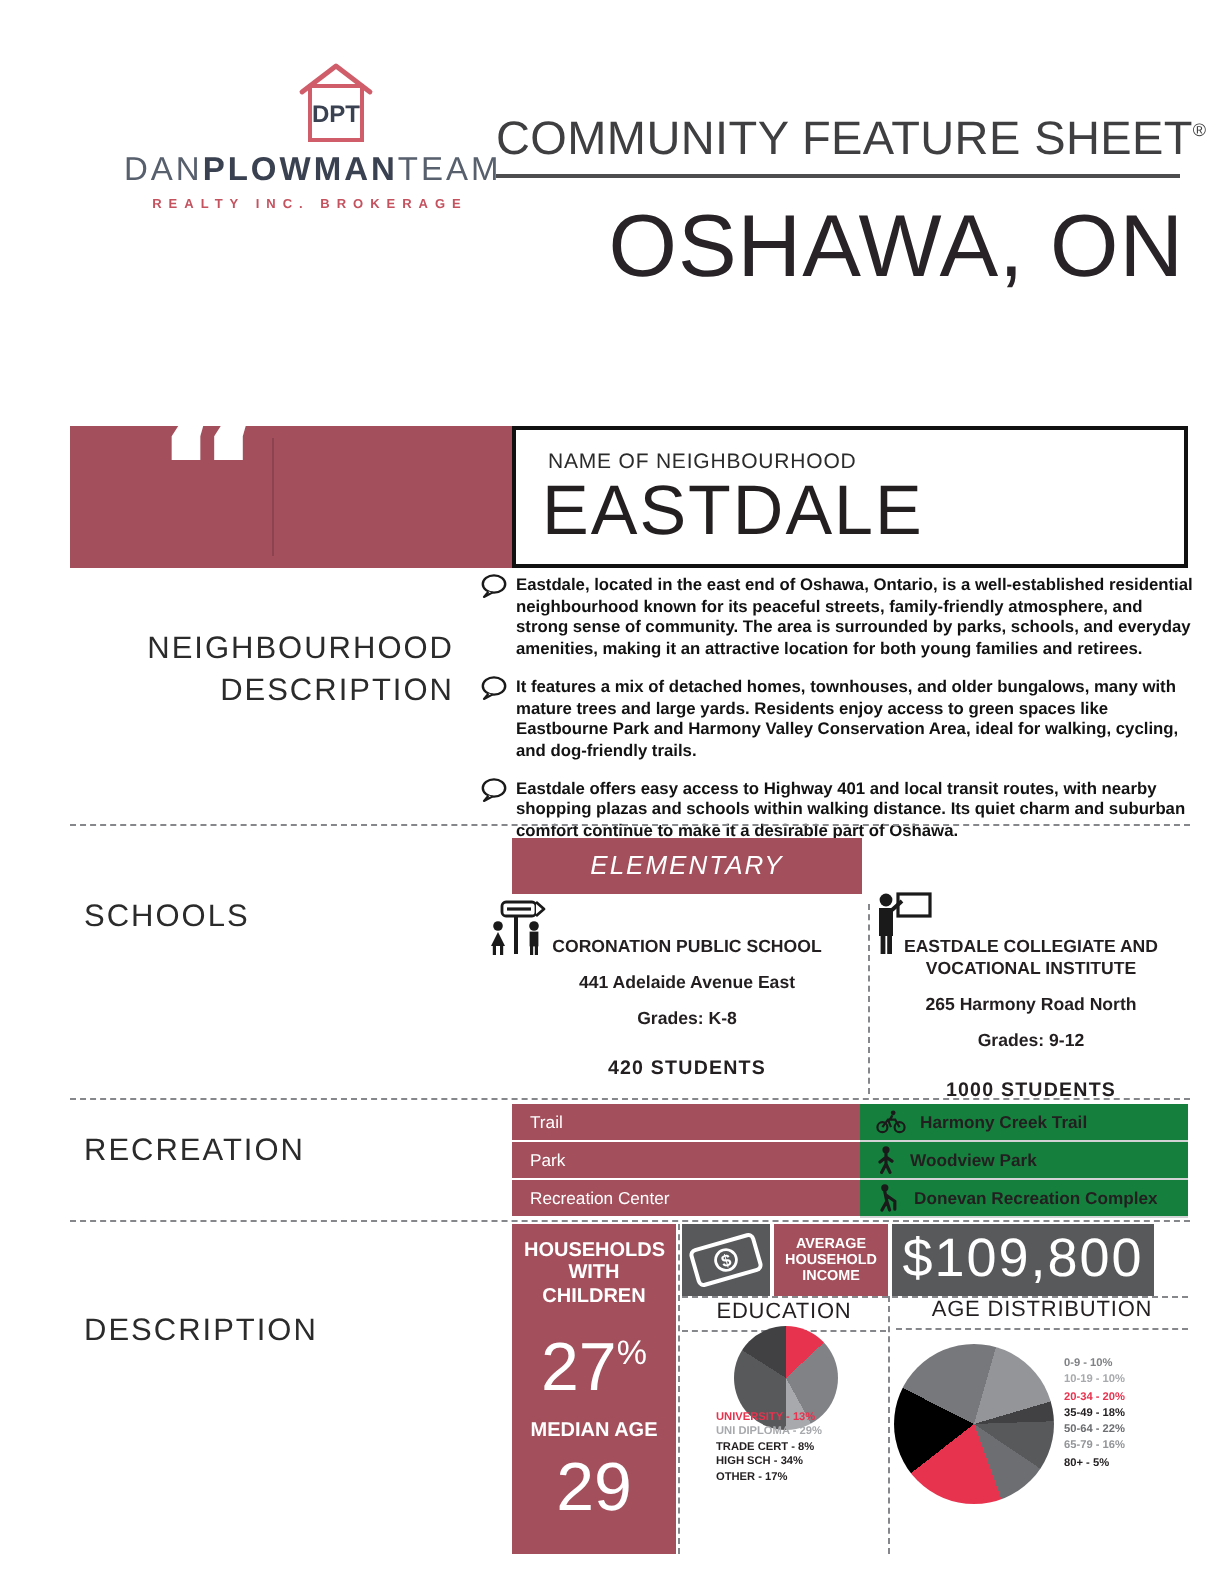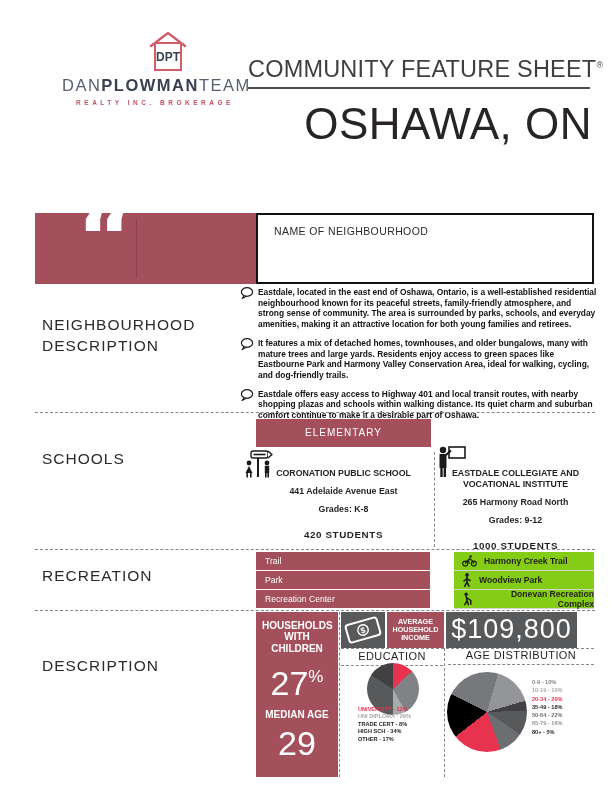--- a/index.html
+++ b/index.html
@@ -31,32 +31,32 @@
   
   .desc-wrap { left:240px; top:287px; width:357px; }
   .desc-p { position:relative; padding-left:18px; margin-bottom:8px; font-size:8.4px; font-weight:bold; line-height:10.7px; color:#121212; }
   .bubble { position:absolute; left:0; top:0; }
 
   
   .dash-h { border-top:1px dashed #85878a; height:0; }
   .dash-v { border-left:1px dashed #85878a; width:0; }
 
   
-  .school-head { height:28px; background:#a34f5c; color:#fff; font-size:10px; letter-spacing:1px; text-align:center; line-height:28px; }
+  .school-head { height:28px; background:#a34f5c; color:#fff; font-size:13px; letter-spacing:1px; text-align:center; line-height:28px;font-style:italic; }
   .school-col { text-align:center; color:#231f20; }
   .school-name { font-size:8.8px; font-weight:bold; line-height:11px; text-transform:uppercase; }
   .school-addr { font-size:8.8px; font-weight:bold; margin-top:7px; }
   .school-grades { font-size:8.8px; font-weight:bold; margin-top:8px; }
   .school-students { font-size:9.8px; font-weight:bold; letter-spacing:0.6px; margin-top:15px; }
 
   
   .rec-table { left:256px; top:552px; width:338px; }
-  .rec-row { display:flex; height:19px;gap:24px; }
+  .rec-row { display:flex; height:19px; }
   .rec-type { width:174px; background:#a34f5c; color:#fff; font-size:8.6px; line-height:18px; padding-left:9px; border-bottom:1.5px solid #fff; }
-  .rec-val { flex:1; display:flex; align-items:center; padding-left:8px; font-size:8.6px; font-weight:bold; color:#231f20; border-bottom:1px solid #d1d3d4; background:#84cc16;text-align:right; }
+  .rec-val { flex:1; display:flex; align-items:center; padding-left:8px; font-size:8.6px; font-weight:bold; color:#231f20; border-bottom:1px solid #d1d3d4; background:#15803d;text-align:right; }
   .rec-val svg { margin-right:7px; }
 
   
   .demo-red { left:256px; top:612px; width:82px; height:165px; background:#a34f5c; color:#fff; text-align:center; }
   .demo-red .hdr { margin:8px auto 0; width:70px; font-size:10px; font-weight:bold; line-height:11.3px; }
   .demo-red .bignum { font-size:34px; line-height:38px; margin-top:4px; }
   .demo-red .pct { font-size:17px; vertical-align:13px; }
   .demo-red .sub { font-size:10px; font-weight:bold; margin-top:7px; }
   .money-box { left:341px; top:612px; width:44px; height:36px; background:#58595b; display:flex; align-items:center; justify-content:center; }
   .income-label-box { left:387px; top:612px; width:57px; height:36px; background:#a34f5c; display:flex; align-items:center; justify-content:center; }
@@ -89,23 +89,24 @@
     <div>OSHAWA, ON</div>
   </div>
 
   <div class="abs quote-box">
     <span class="abs quote-glyph">“</span>
     <div class="abs quote-divider"></div>
   </div>
 
   <div class="abs name-box">
     <div class="abs name-label">NAME OF NEIGHBOURHOOD</div>
-  </div>
-
-  <div class="abs section-label" style="left:42px; top:314px; width:185px;">NEIGHBOURHOOD DESCRIPTION</div>
+    <div class="abs name-value">EASTDALE</div>
+  </div>
+
+  <div class="abs section-label" style="left:42px; top:314px; width:185px;text-align:right;">NEIGHBOURHOOD DESCRIPTION</div>
 
   <div class="abs desc-wrap">
     <div class="desc-p">
       <svg class="bubble" width="14" height="13" viewBox="0 0 14 13">
           <ellipse cx="7" cy="5" rx="5.6" ry="4.3" fill="none" stroke="#1a1a1a" stroke-width="1.2"></ellipse>
           <path d="M4.2 8.8 L2 11.5 L6.4 9.2" fill="#fff" stroke="#1a1a1a" stroke-width="1.1" stroke-linejoin="round"></path>
         </svg>
       <span>Eastdale, located in the east end of Oshawa, Ontario, is a well-established residential neighbourhood known for its peaceful streets, family-friendly atmosphere, and strong sense of community. The area is surrounded by parks, schools, and everyday amenities, making it an attractive location for both young families and retirees.</span>
     </div>
     <div class="desc-p">

